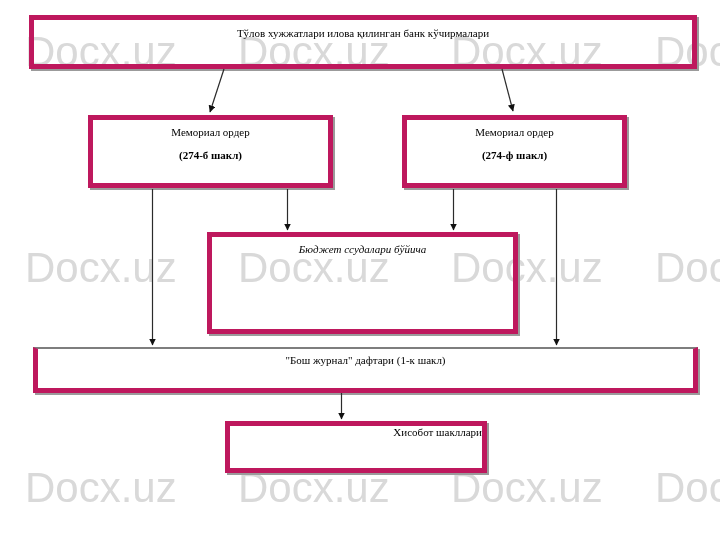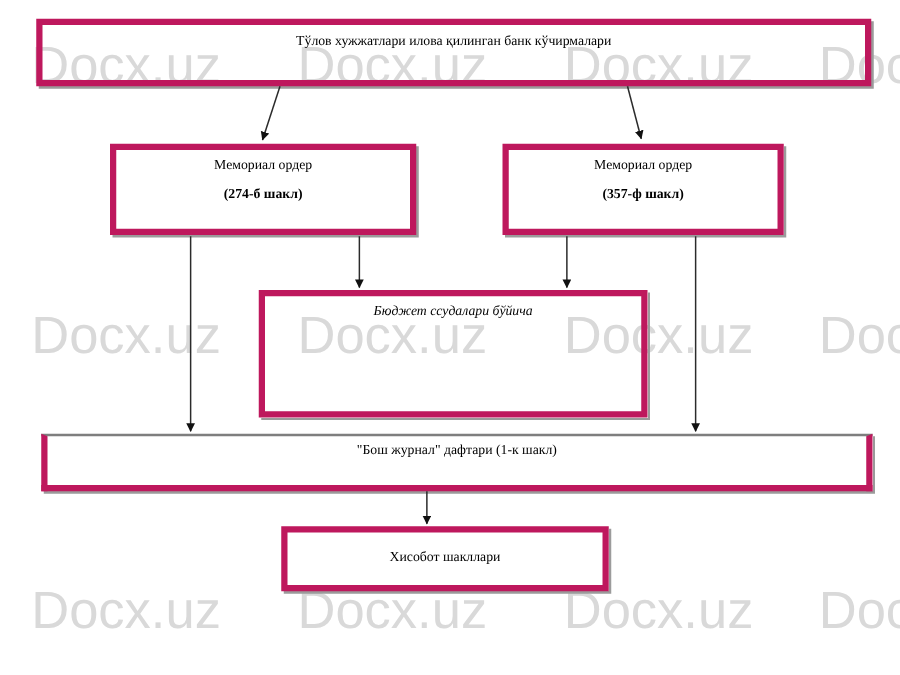--- a/index.html
+++ b/index.html
@@ -41,21 +41,21 @@
     text-align: center;
     font-size: 11px;
     line-height: 1.25;
   }
   .box-top     { left: 29px;  top: 15px;  width: 668px; height: 54px;  padding-top: 7px; }
   .box-mem-l   { left: 88px;  top: 115px; width: 245px; height: 73px;  padding-top: 6px; }
   .box-mem-r   { left: 402px; top: 115px; width: 225px; height: 73px;  padding-top: 6px; }
   .box-budget  { left: 207px; top: 232px; width: 311px; height: 102px; padding-top: 5px; line-height: 14px; font-style: italic; }
   .box-journal { left: 33px;  top: 347px; width: 665px; height: 46px;  padding-top: 5px;
                  border-top: 2px solid #7e7e7e; }
-  .box-report  { left: 225px; top: 421px; width: 262px; height: 52px;  padding-top: 14px; }
+  .box-report  { left: 225px; top: 421px; width: 262px; height: 52px;  padding-top: 0; text-align: right; }
 
   .mem-form { margin-top: 9px; font-weight: bold; }
 </style>
 </head>
 <body>
 
 <div class="page">
 
   <div class="wm-layer">
     <span class="wm" style="left: 25px; top: 31px; color: rgb(217, 217, 217);">Docx.uz</span>
@@ -78,21 +78,21 @@
     <div>Тўлов хужжатлари илова қилинган банк кўчирмалари</div>
   </div>
 
   <div class="box box-mem-l">
     <div>Мемориал ордер</div>
     <div class="mem-form">(274-б шакл)</div>
   </div>
 
   <div class="box box-mem-r">
     <div>Мемориал ордер</div>
-    <div class="mem-form">(357-ф шакл)</div>
+    <div class="mem-form">(274-ф шакл)</div>
   </div>
 
   <div class="box box-budget">
     <div>Бюджет ссудалари бўйича</div>
   </div>
 
   <div class="box box-journal">
     <div>"Бош журнал" дафтари (1-к шакл)</div>
   </div>
 

